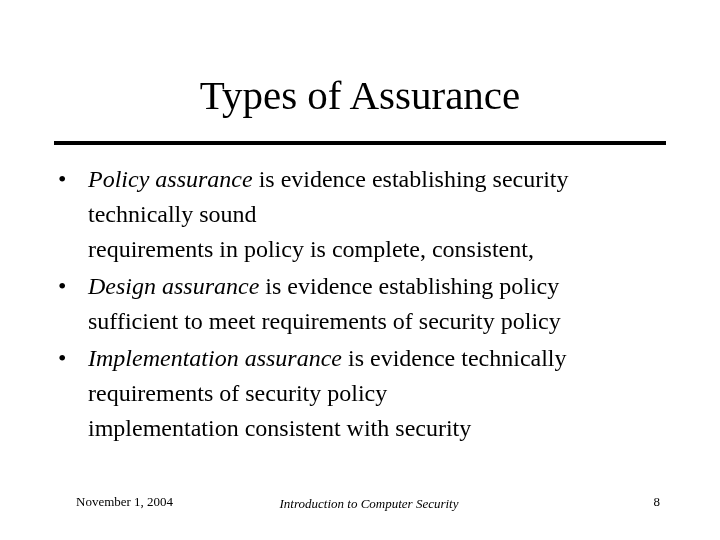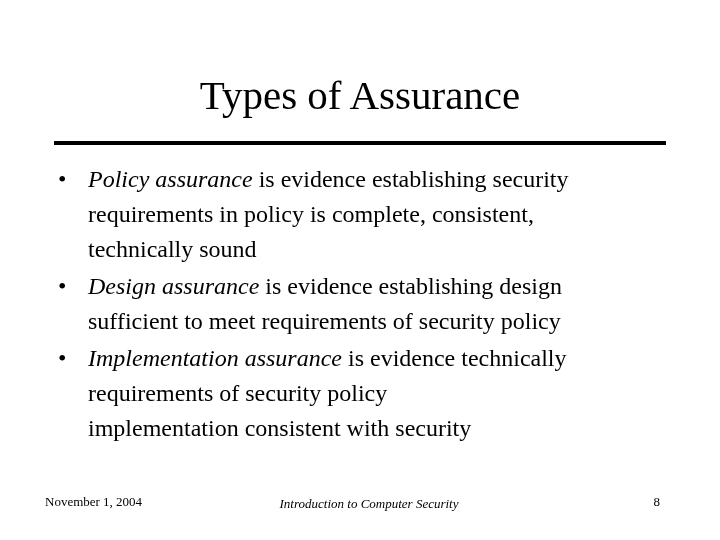--- a/index.html
+++ b/index.html
@@ -67,21 +67,21 @@
       line-height: 35px;
       white-space: nowrap;
     }
     .bullet-item + .bullet-item {
       margin-top: 2px;
     }
     em {
     }
     .footer-left {
       position: absolute;
-      left: 45px;
+      left: 76px;
       top: 494px;
       font-size: 13px;
       line-height: 16px;
     }
     .footer-center {
       position: absolute;
       left: 219px;
       width: 300px;
       top: 494px;
       text-align: center;
@@ -112,27 +112,27 @@
 <div class="slide">
 
   <h1 class="title">Types of Assurance</h1>
   <div class="title-rule"></div>
 
   <ul class="bullets">
 
     <li class="bullet-item">
       <span class="bullet-dot">•</span>
       <span class="line"><em>Policy assurance</em><span> is evidence establishing security</span></span>
+      <span class="line">technically sound</span>
       <span class="line">requirements in policy is complete, consistent,</span>
-      <span class="line">technically sound</span>
     </li>
 
     <li class="bullet-item">
       <span class="bullet-dot">•</span>
-      <span class="line"><em>Design assurance</em><span> is evidence establishing design</span></span>
+      <span class="line"><em>Design assurance</em><span> is evidence establishing policy</span></span>
       <span class="line">sufficient to meet requirements of security policy</span>
     </li>
 
     <li class="bullet-item">
       <span class="bullet-dot">•</span>
       <span class="line"><em>Implementation assurance</em><span> is evidence technically</span></span>
       <span class="line">requirements of security policy</span>
       <span class="line">implementation consistent with security</span>
     </li>
 

